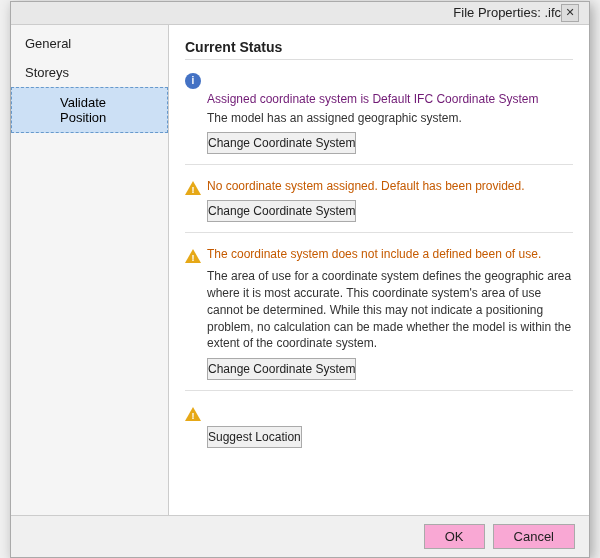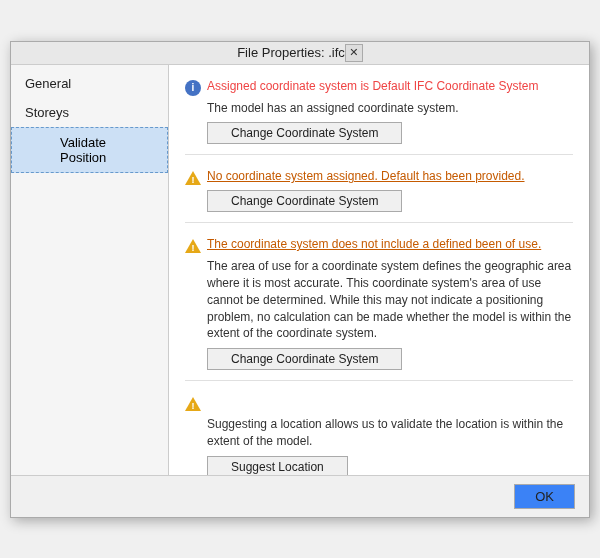--- a/index.html
+++ b/index.html
@@ -17,41 +17,41 @@
       background: #f5f5f5;
       border: 1px solid #aaa;
       box-shadow: 3px 3px 12px rgba(0,0,0,0.3);
     }
     .title-bar {
       background: #e8e8e8;
       border-bottom: 1px solid #ccc;
       padding: 2px 10px;
       display: flex;
       align-items: center;
-      justify-content: center;
+      justify-content: flex-end;
     }
     .title-bar-title {
       font-size: 13px;
       color: #222;
     }
     .title-bar-close {
       width: 18px;
       height: 18px;
       background: #ddd;
       border: 1px solid #aaa;
       cursor: pointer;
       display: flex;
       align-items: center;
       justify-content: center;
       font-size: 11px;
       color: #333;
     }
     .content-area {
       display: flex;
-      height: 410px;
+      height: 490px;
     }
     .sidebar {
       width: 158px;
       background: #f5f5f5;
       border-right: 1px solid #ccc;
       padding-top: 4px;
     }
     .sidebar-item {
       padding: 7px 14px;
       cursor: pointer;
@@ -105,40 +105,40 @@
     .icon-warn {
       width: 16px;
       height: 16px;
       display: flex;
       align-items: center;
       justify-content: center;
       flex-shrink: 0;
       margin-top: 1px;
     }
     .status-label-info {
-      color: #ef4444;
+      color: #701a75;
       font-size: 12px;
       font-weight: 500;
+      margin-top: 20px;
     }
     .status-label-warn {
       color: #C55A00;
       font-size: 12px;
       font-weight: 500;
-      text-decoration: underline;
     }
     .status-desc {
       font-size: 12px;
       color: #333;
       margin-left: 22px;
       margin-bottom: 6px;
       line-height: 1.4;
     }
     .btn {
       margin-left: 22px;
-      padding: 3px 23px;
+      padding: 3px 0;
       background: #f0f0f0;
       border: 1px solid #aaa;
       font-size: 12px;
       cursor: pointer;
       color: #222;
     }
     .divider {
       border: none;
       border-top: 1px solid #e0e0e0;
       margin: 10px 0;
@@ -146,21 +146,21 @@
     .footer {
       background: #f0f0f0;
       border-top: 1px solid #ccc;
       padding: 8px 14px;
       display: flex;
       justify-content: flex-end;
       gap: 8px;
     }
     .footer-btn {
       padding: 4px 20px;
-      background: #3b82f6;
+      background: #f9a8d4;
       border: 1px solid #aaa;
       font-size: 13px;
       cursor: pointer;
       color: #222;
     }
   </style>
 </head>
 <body>
 
 <div class="dialog">
@@ -173,25 +173,26 @@
   <div class="content-area">
 
     <div class="sidebar">
 
     <div class="sidebar-item">General</div>
         <div class="sidebar-item">Storeys</div>
         <div class="sidebar-item active">Validate Position</div>
       </div>
 
     <div class="main-content">
+      <div class="section-title">Current Status</div>
 
     <div class="status-block"><div class="status-header">
             <div class="icon-info">i</div>
             <span class="status-label-info">Assigned coordinate system is Default IFC Coordinate System</span>
-          </div><div class="status-desc">The model has an assigned coordinate system.</div><button class="btn">Change Coordinate System</button><hr class="divider"></div>
+          </div><div class="status-desc">The model has an assigned geographic system.</div><button class="btn">Change Coordinate System</button><hr class="divider"></div>
         <div class="status-block"><div class="status-header">
             <div class="icon-warn">
               <svg width="16" height="14" viewBox="0 0 16 14">
                 <polygon points="8,0 16,14 0,14" fill="#E6A817"></polygon>
                 <text x="8" y="12" text-anchor="middle" font-size="9" font-weight="bold" fill="white">!</text>
               </svg>
             </div>
             <span class="status-label-warn">No coordinate system assigned. Default has been provided.</span>
           </div><button class="btn">Change Coordinate System</button><hr class="divider"></div>
         <div class="status-block"><div class="status-header">
@@ -203,20 +204,21 @@
             </div>
             <span class="status-label-warn">The coordinate system does not include a defined been of use.</span>
           </div><div class="status-desc">The area of use for a coordinate system defines the geographic area where it is most accurate. This coordinate system's area of use cannot be determined. While this may not indicate a positioning problem, no calculation can be made whether the model is within the extent of the coordinate system.</div><button class="btn">Change Coordinate System</button><hr class="divider"></div>
         <div class="status-block"><div class="status-header">
             <div class="icon-warn">
               <svg width="16" height="14" viewBox="0 0 16 14">
                 <polygon points="8,0 16,14 0,14" fill="#E6A817"></polygon>
                 <text x="8" y="12" text-anchor="middle" font-size="9" font-weight="bold" fill="white">!</text>
               </svg>
             </div>
-          </div><div class="status-desc">Suggesting a location allows us to validate the location is within the extent of the model.</div><button class="btn">Suggest Location</button></div>
+          </div><button class="btn">Suggest Location</button></div>
       </div>
   </div>
 
   <div class="footer">
     <button class="footer-btn">OK</button>
+    <button class="footer-btn">Cancel</button>
   </div>
 </div>
 
 </body></html>

